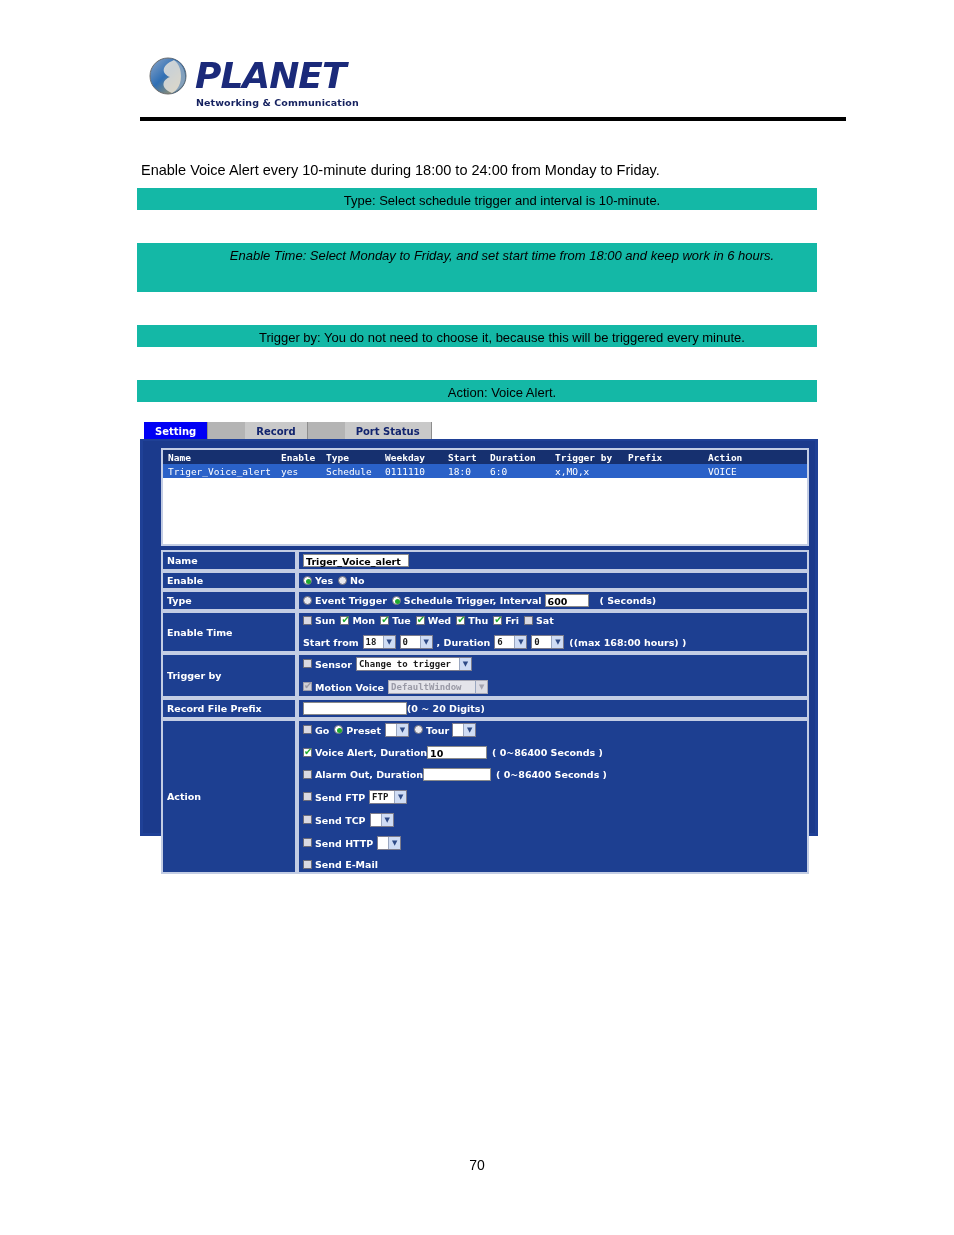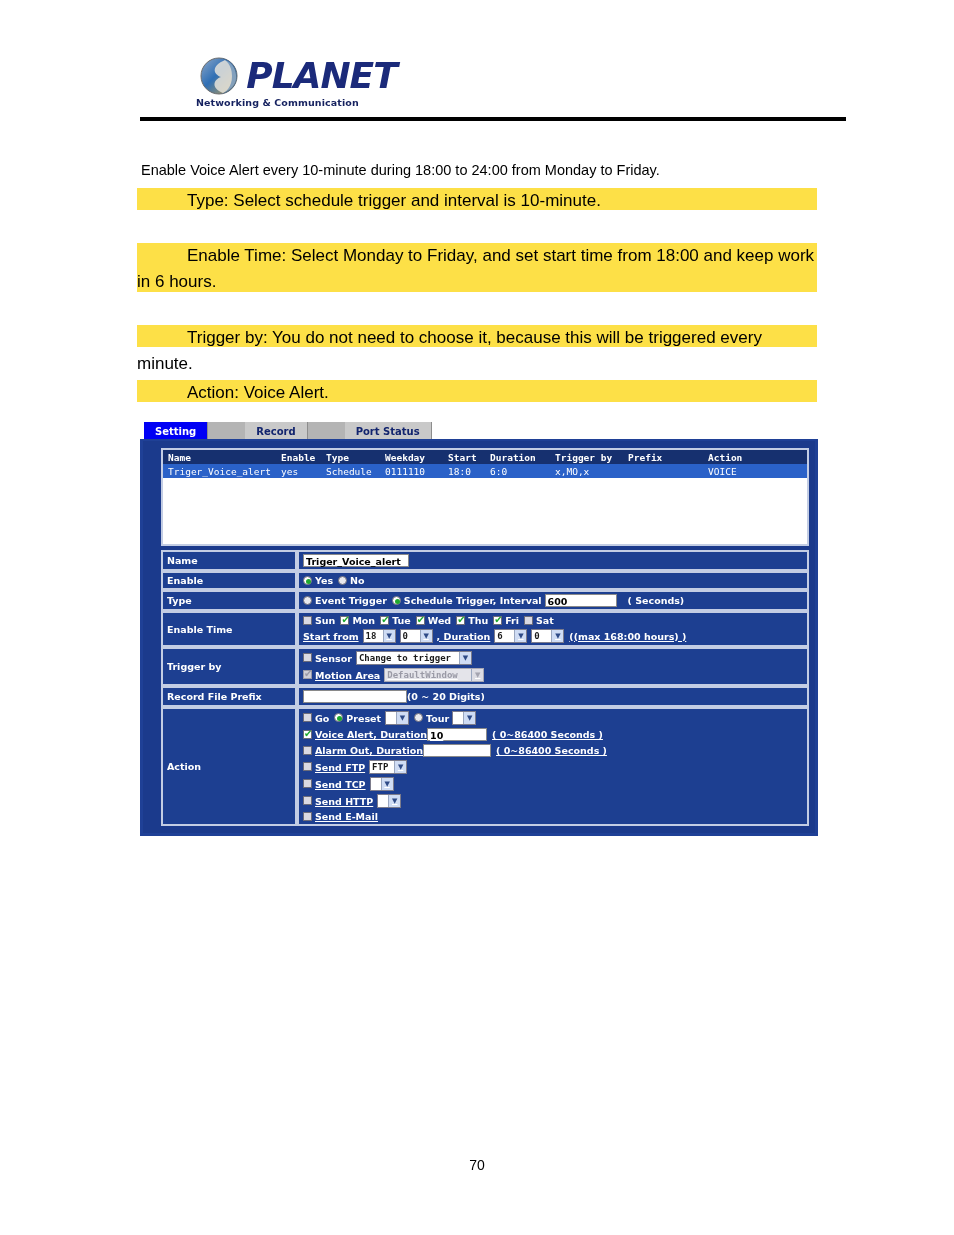--- a/index.html
+++ b/index.html
@@ -7,21 +7,21 @@
   body {
     width: 954px; height: 1235px;
     background: #ffffff;
     font-family: "Liberation Sans", sans-serif;
     position: relative;
     overflow: hidden;
   }
 
   
   #logo-block { position:absolute; left:148px; top:56px; width:300px; height:58px; }
-  .logo-row { display:flex; align-items:center;justify-content:center; }
+  .logo-row { display:flex; align-items:center; }
   .logo-mark { width:40px; height:40px; margin-right:7px; flex:0 0 auto; }
   .logo-word {
     font-family:"DejaVu Sans", sans-serif;
     font-weight:bold; font-style:italic;
     font-size:36px; letter-spacing:-1px;
     color:#1b2a7a; line-height:36px;
   }
   .logo-tag {
     font-family:"DejaVu Sans", sans-serif;
     font-weight:bold; font-size:9.5px;
@@ -33,26 +33,26 @@
     width:706px; height:4px; background:#000;
   }
 
   
   #intro-line {
     position:absolute; left:141px; top:160px; width:700px;
     font-size:14.5px; color:#000; line-height:20px;
   }
   .callout {
     position:absolute; left:137px; width:680px;
-    background:#fde047; color:#000;
-    font-size:17px; line-height:26px;
+    background:#14b8a6; color:#000;
+    font-size:13px; line-height:26px;text-align:center;
   }
   .callout .indent { display:inline-block; width:50px; }
   #callout-type { top:188px; height:22px; }
-  #callout-time { top:243px; height:49px; padding-bottom:2px; }
+  #callout-time { top:243px; height:49px; padding-bottom:2px;font-style:italic; }
   #callout-trigger { top:325px; height:22px; }
   #callout-action { top:380px; height:22px; }
 
   
   #device-ui {
     position:absolute; left:140px; top:422px;
     width:678px; height:414px;
     font-family:"DejaVu Sans Mono", monospace;
   }
   
@@ -149,21 +149,21 @@
   }
   .sel .arw {
     width:12px; height:12px; margin-left:2px;
     background:#cfdcf4; border-left:1px solid #9aa7c0;
     display:flex; align-items:center; justify-content:center;
     color:#2e4a86; font-size:7px; font-family:"DejaVu Sans", sans-serif;
   }
   .sel.dis { background:#e4e4ea; color:#9a9aa6; border-color:#a8a8b4; }
   .sel.dis .arw { background:#dcdce4; color:#a4a4b0; }
   .row-flex { display:flex; align-items:center; flex-wrap:nowrap; }
-  .mt2 { margin-top:3px;text-decoration:underline; }
+  .mt2 { margin-top:9px; }
   .sp { display:inline-block; width:5px; }
   .note { font-weight:bold; font-size:9.5px; }
 
   #page-num {
     position:absolute; left:0; right:0; top:1157px;
     text-align:center; font-size:14px; color:#000;
     font-family:"Liberation Sans", sans-serif;
   }
 </style>
 </head>
@@ -266,21 +266,21 @@
 
       <tr>
         <td class="lbl">Type</td>
         <td class="val">
           <span class="row-flex">
             <span class="radio"></span>
             <span>Event Trigger</span>
             <span class="sp"></span>
             <span class="radio on"></span>
             <span>Schedule Trigger, Interval</span>
-            <span class="txtin" style="width:72px;margin-left:3px">600</span>
+            <span class="txtin" style="width:44px;margin-left:3px">600</span>
             <span style="margin-left:11px">( Seconds)</span>
           </span>
         </td>
       </tr>
 
       <tr>
         <td class="lbl">Enable Time</td>
         <td class="val">
           <span class="row-flex">
             <span class="ckbx"></span>
@@ -334,21 +334,21 @@
           <span class="row-flex">
             <span class="ckbx"></span>
             <span>Sensor</span>
             <span class="sel" style="width:116px;margin-left:4px">
               <span>Change to trigger</span>
               <span class="arw">▼</span>
             </span>
           </span>
           <span class="row-flex mt2">
             <span class="ckbx dim"></span>
-            <span>Motion Area</span>
+            <span>Motion Voice</span>
             <span class="sel dis" style="width:100px;margin-left:4px">
               <span>DefaultWindow</span>
               <span class="arw">▼</span>
             </span>
           </span>
         </td>
       </tr>
 
       <tr>
         <td class="lbl">Record File Prefix</td>

